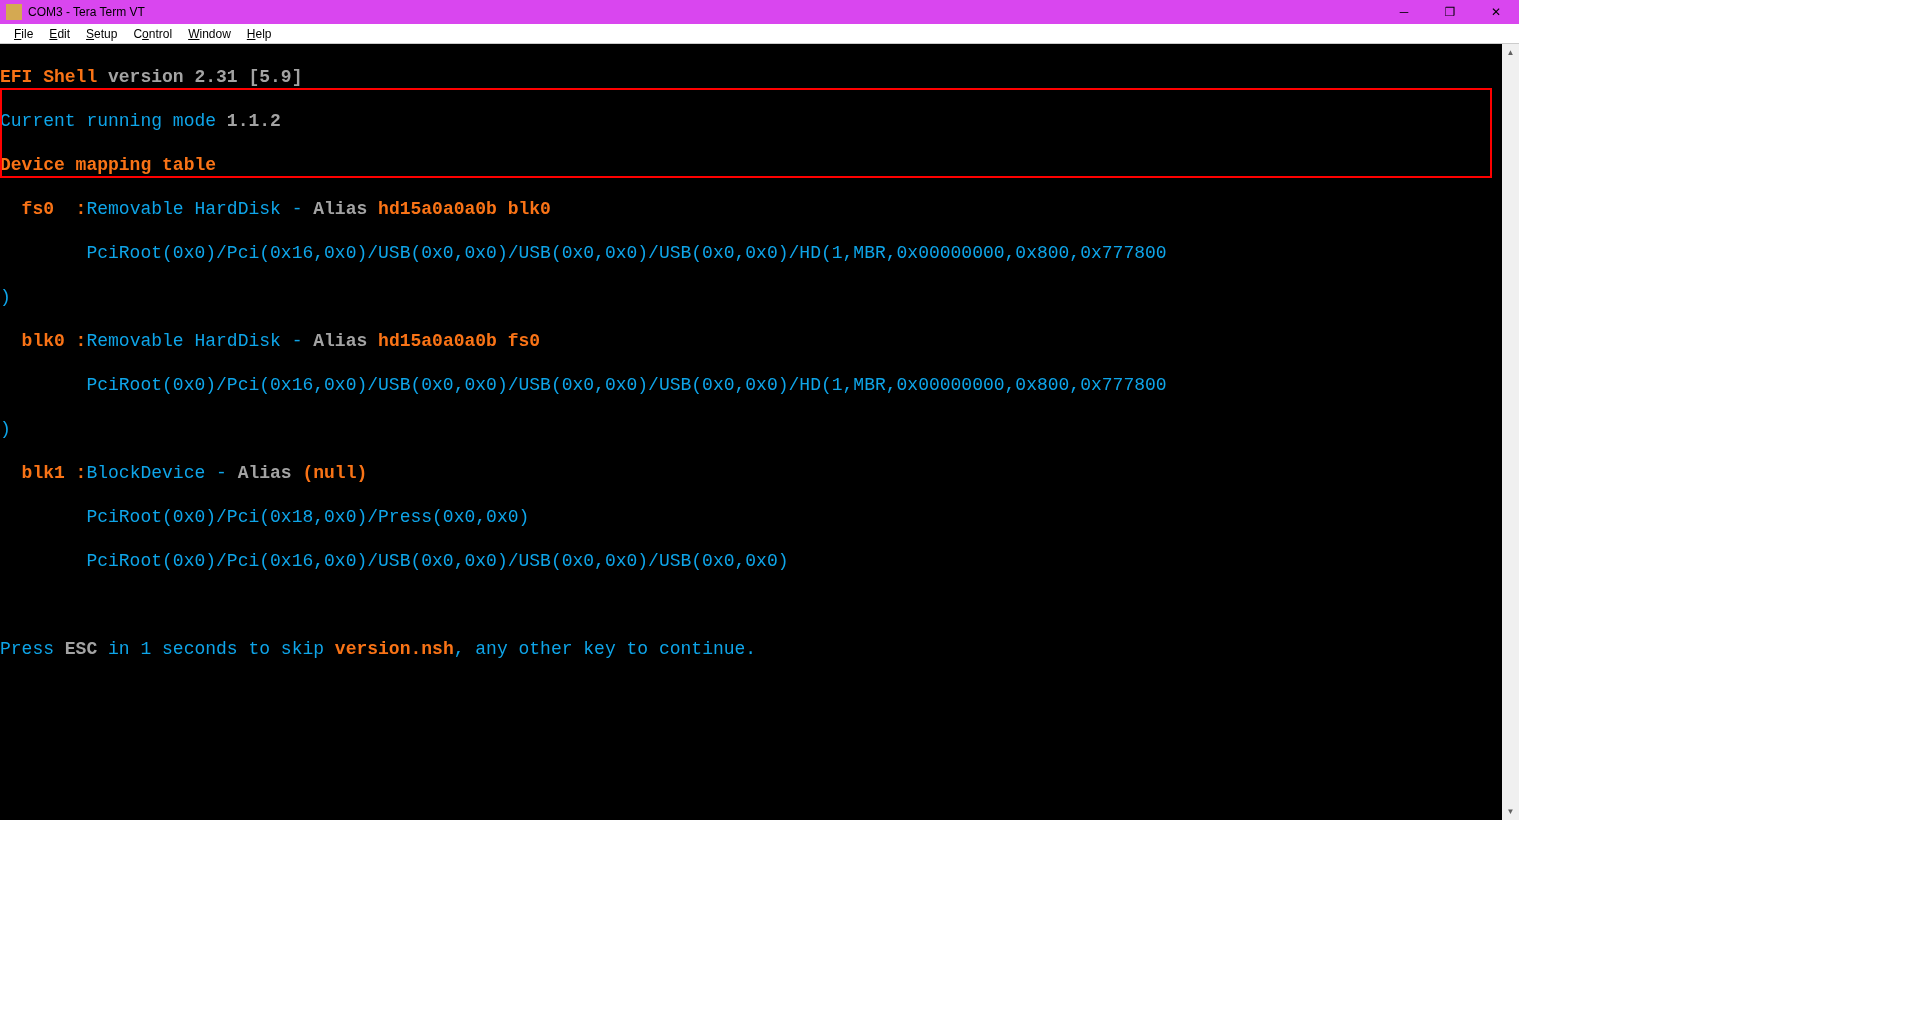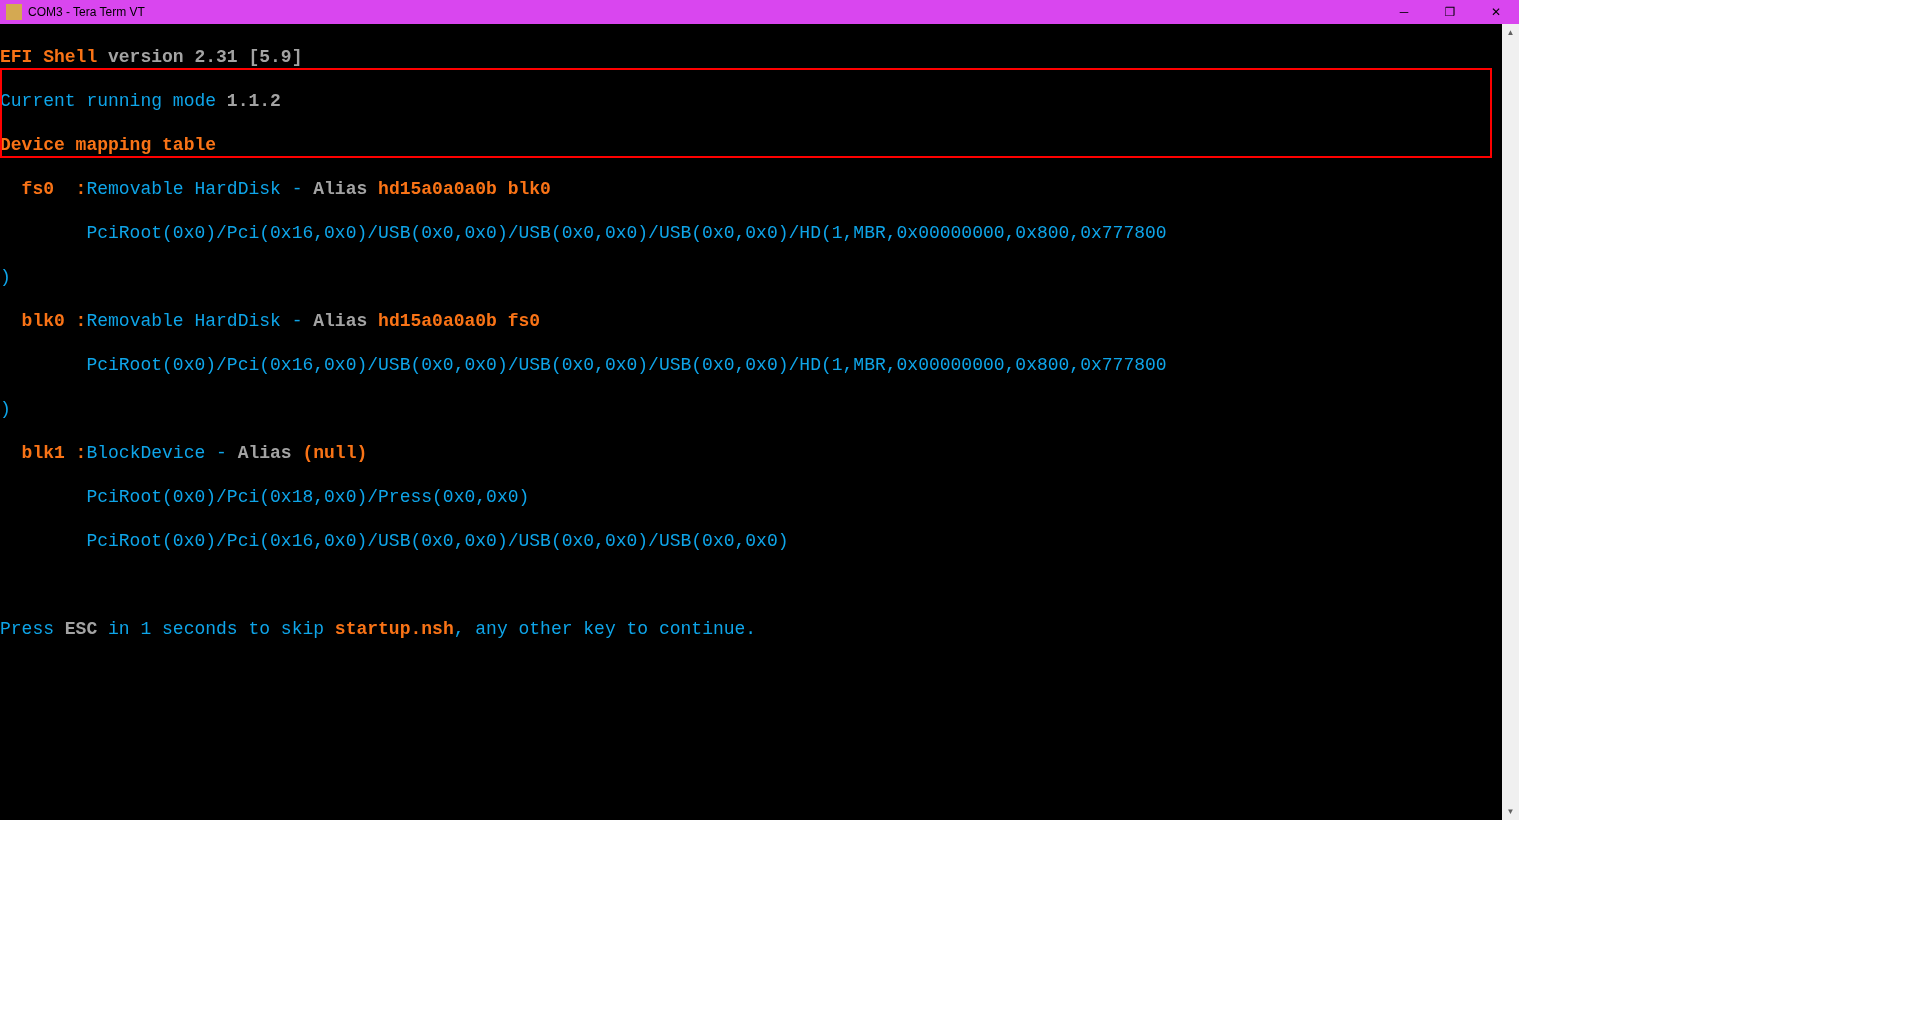--- a/index.html
+++ b/index.html
@@ -124,37 +124,45 @@
   <div class="titlebar">
     <span class="titlebar-icon"></span>
     <span>COM3 - Tera Term VT</span>
     <div class="window-controls">
       <div class="win-btn">─</div>
       <div class="win-btn">❐</div>
       <div class="win-btn close">✕</div>
     </div>
   </div>
 
+  <div class="menubar">
+    <span class="menu-item"><u>F</u>ile</span>
+    <span class="menu-item"><u>E</u>dit</span>
+    <span class="menu-item"><u>S</u>etup</span>
+    <span class="menu-item">C<u>o</u>ntrol</span>
+    <span class="menu-item"><u>W</u>indow</span>
+    <span class="menu-item"><u>H</u>elp</span>
+  </div>
 
   <div class="terminal-container">
     <div class="terminal">
 <span class="line"><span class="yellow bold">EFI Shell</span><span class="white"> version 2.31 [5.9]</span></span>
 <span class="line"><span class="gray">Current running mode </span><span class="white">1.1.2</span></span>
 <span class="line"><span class="yellow bold">Device mapping table</span></span>
 <span class="line"><span class="yellow bold">  fs0  :</span><span class="gray">Removable HardDisk - </span><span class="white">Alias </span><span class="yellow bold">hd15a0a0a0b blk0</span></span>
 <span class="line"><span class="gray">        PciRoot(0x0)/Pci(0x16,0x0)/USB(0x0,0x0)/USB(0x0,0x0)/USB(0x0,0x0)/HD(1,MBR,0x00000000,0x800,0x777800</span></span>
 <span class="line"><span class="gray">)</span></span>
 <span class="line"><span class="yellow bold">  blk0 :</span><span class="gray">Removable HardDisk - </span><span class="white">Alias </span><span class="yellow bold">hd15a0a0a0b fs0</span></span>
 <span class="line"><span class="gray">        PciRoot(0x0)/Pci(0x16,0x0)/USB(0x0,0x0)/USB(0x0,0x0)/USB(0x0,0x0)/HD(1,MBR,0x00000000,0x800,0x777800</span></span>
 <span class="line"><span class="gray">)</span></span>
 <span class="line"><span class="yellow bold">  blk1 :</span><span class="gray">BlockDevice - </span><span class="white">Alias </span><span class="yellow bold">(null)</span></span>
 <span class="line"><span class="gray">        PciRoot(0x0)/Pci(0x18,0x0)/Press(0x0,0x0)</span></span>
 <span class="line"><span class="gray">        PciRoot(0x0)/Pci(0x16,0x0)/USB(0x0,0x0)/USB(0x0,0x0)/USB(0x0,0x0)</span></span>
 <span class="line"> </span>
-<span class="line"><span class="gray">Press </span><span class="white">ESC</span><span class="gray"> in 1 seconds to skip </span><span class="yellow bold">startup.nsh</span><span class="gray">, any other key to continue.</span></span>
+<span class="line"><span class="gray">Press </span><span class="white">ESC</span><span class="gray"> in 1 seconds to skip </span><span class="yellow bold">version.nsh</span><span class="gray">, any other key to continue.</span></span>
       <div class="red-box" style="top:44px; left:0px; width:1492px; height:90px;"></div>
     </div>
     <div class="scrollbar">
       <div class="scrollbar-btn">▲</div>
       <div class="scrollbar-track"></div>
       <div class="scrollbar-btn">▼</div>
     </div>
   </div>
 </div>
 

